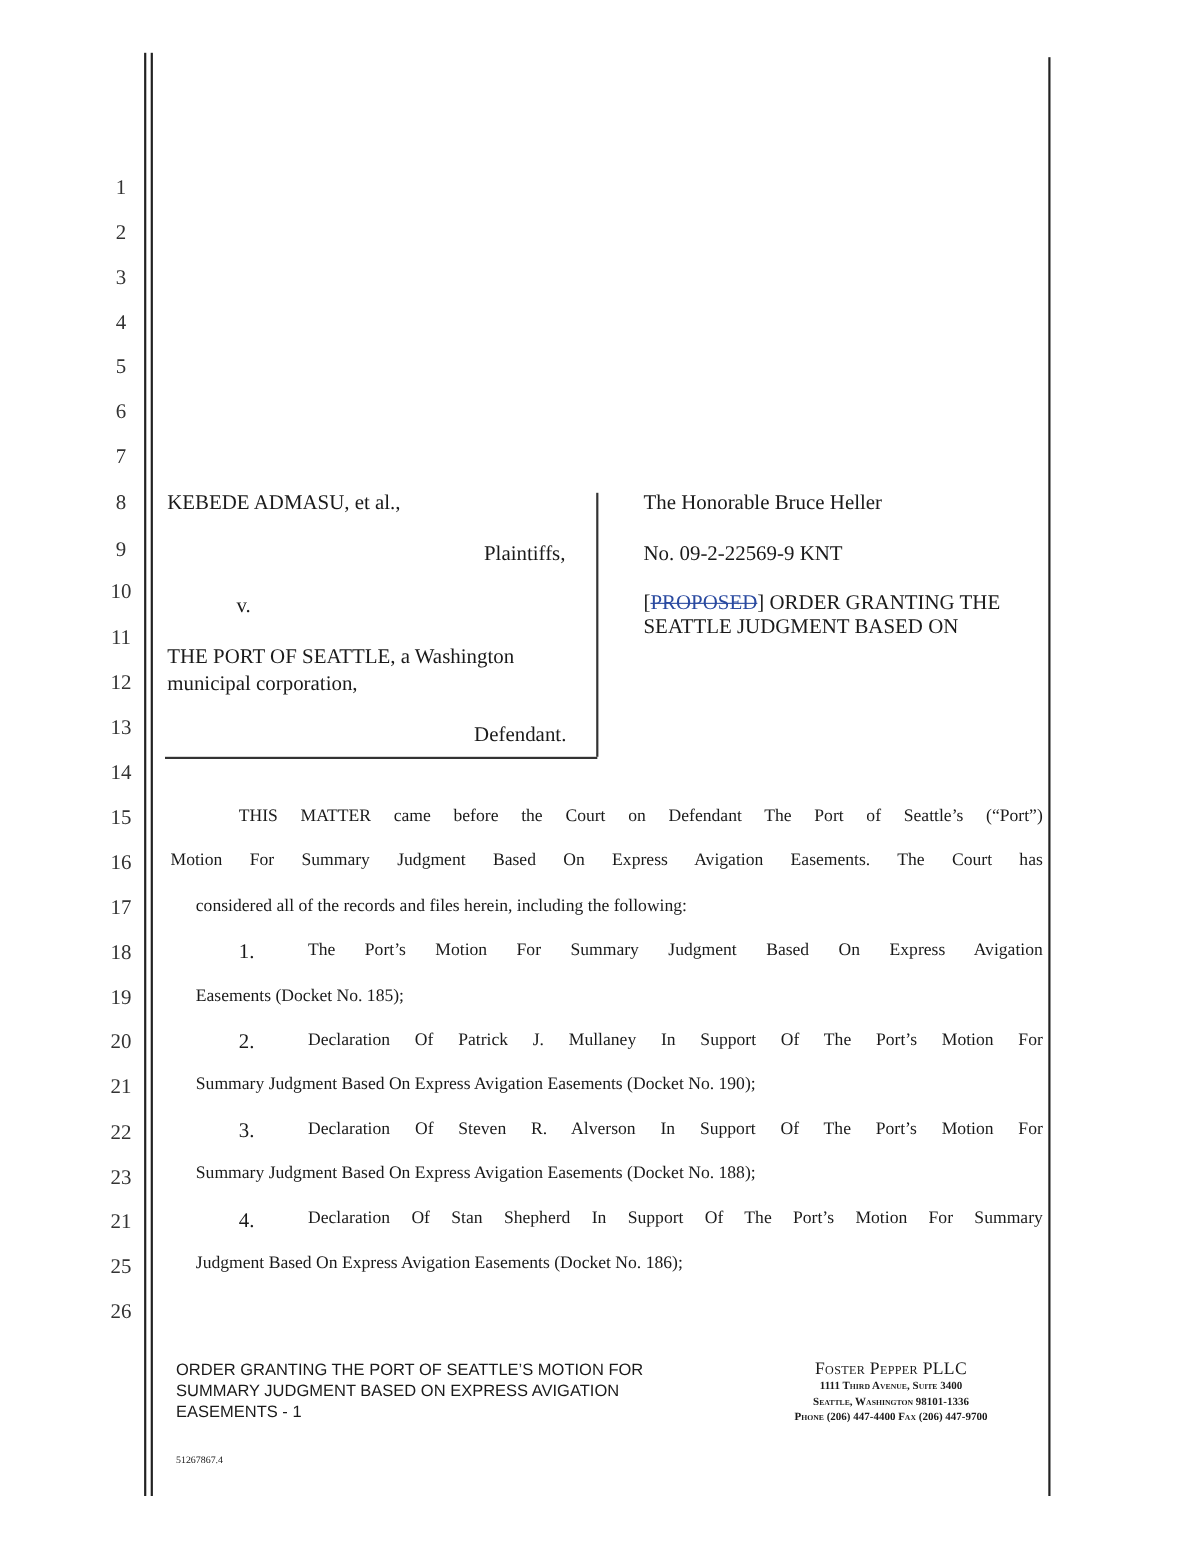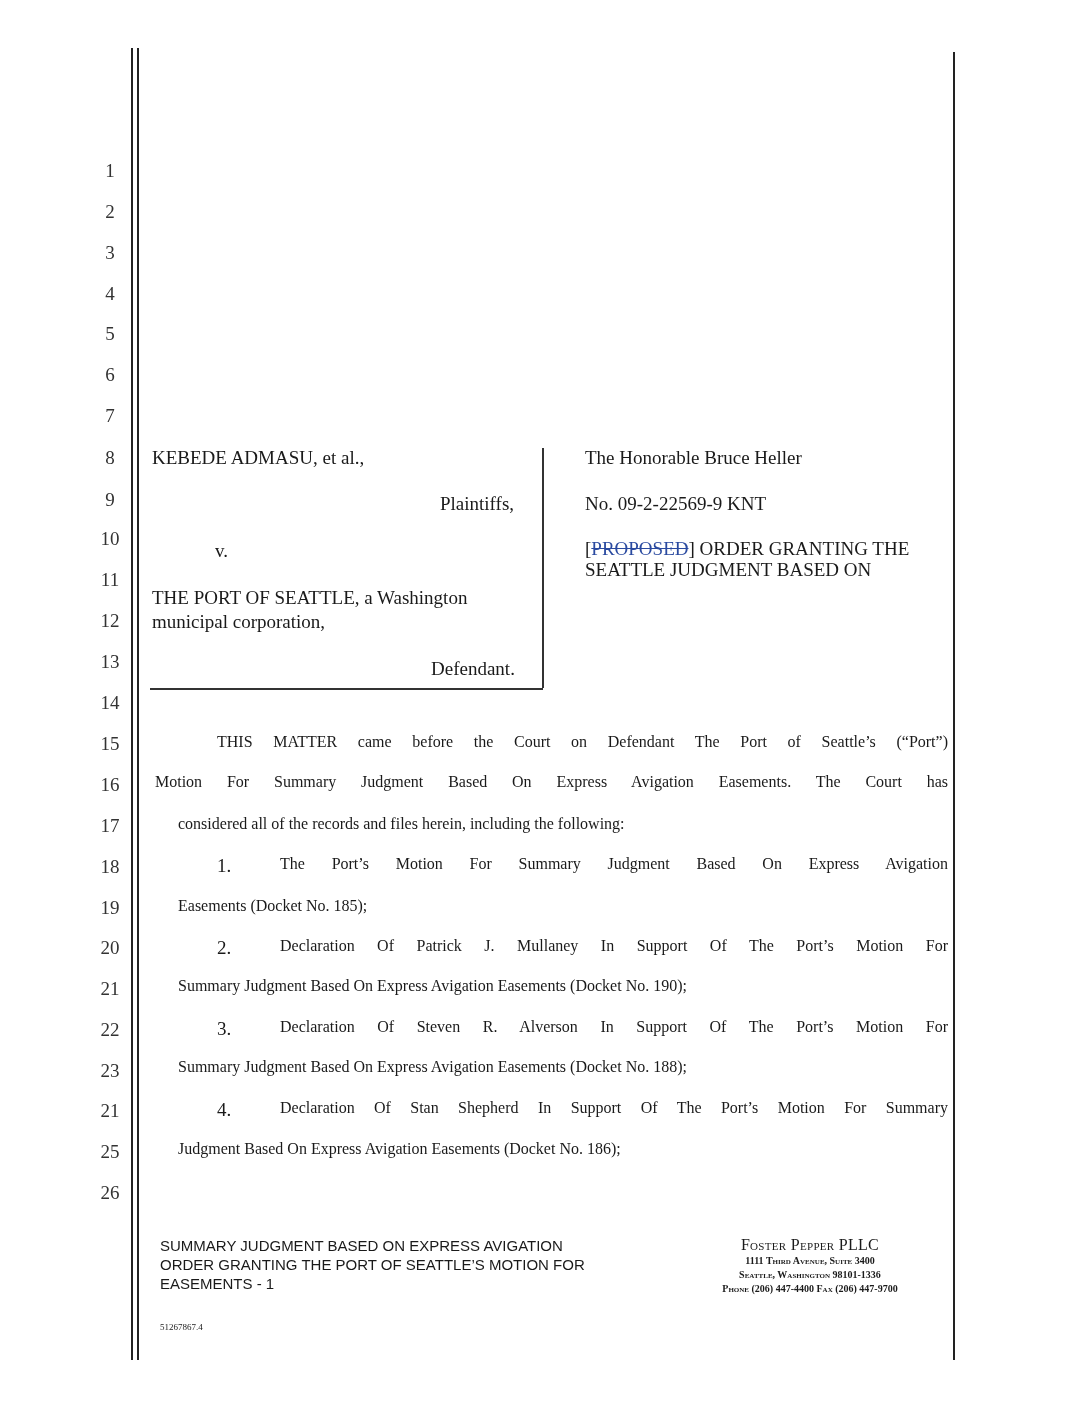--- a/index.html
+++ b/index.html
@@ -100,22 +100,22 @@
       <div class="para nojust" style="top:1058px">Summary Judgment Based On Express Avigation Easements (Docket No. 188);</div>
     </div>
     <div>
       <div class="t" style="left:217px;top:1099px">4.</div>
       <div class="para" style="top:1099px;left:280px;width:668px">Declaration Of Stan Shepherd In Support Of The Port’s Motion For Summary</div>
       <div class="para nojust" style="top:1140px">Judgment Based On Express Avigation Easements (Docket No. 186);</div>
     </div>
   </div>
 
   <div class="footer-left">
+    <div>ORDER GRANTING THE PORT OF SEATTLE’S MOTION FOR</div>
     <div>SUMMARY JUDGMENT BASED ON EXPRESS AVIGATION</div>
-    <div>ORDER GRANTING THE PORT OF SEATTLE’S MOTION FOR</div>
     <div>EASEMENTS - 1</div>
   </div>
   <div class="footer-right">
     <div class="firm">Foster Pepper PLLC</div>
     <div class="addr">1111 Third Avenue, Suite 3400</div>
     <div class="addr">Seattle, Washington 98101-1336</div>
     <div class="addr">Phone (206) 447-4400  Fax (206) 447-9700</div>
   </div>
   <div class="docid">51267867.4</div>
 </div>

